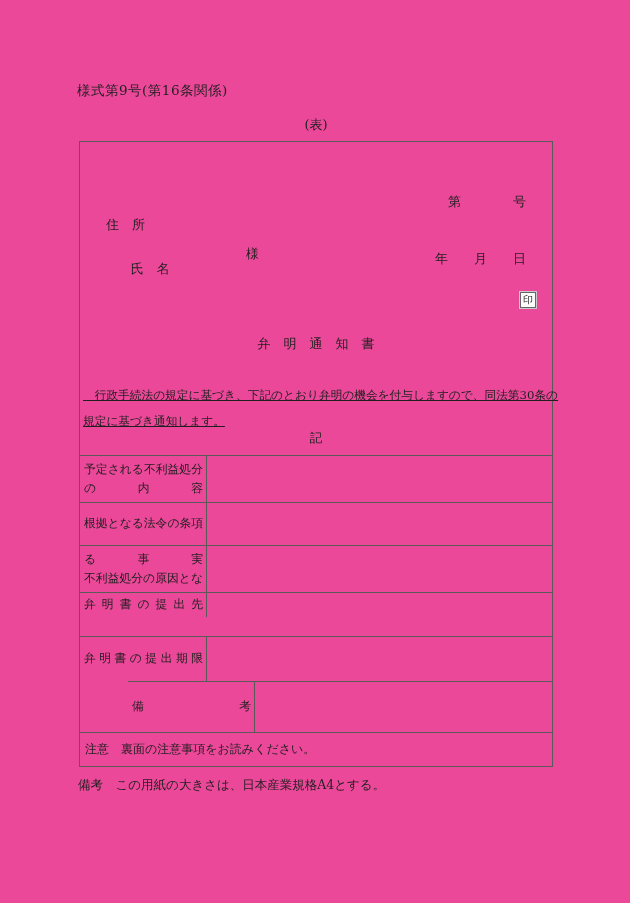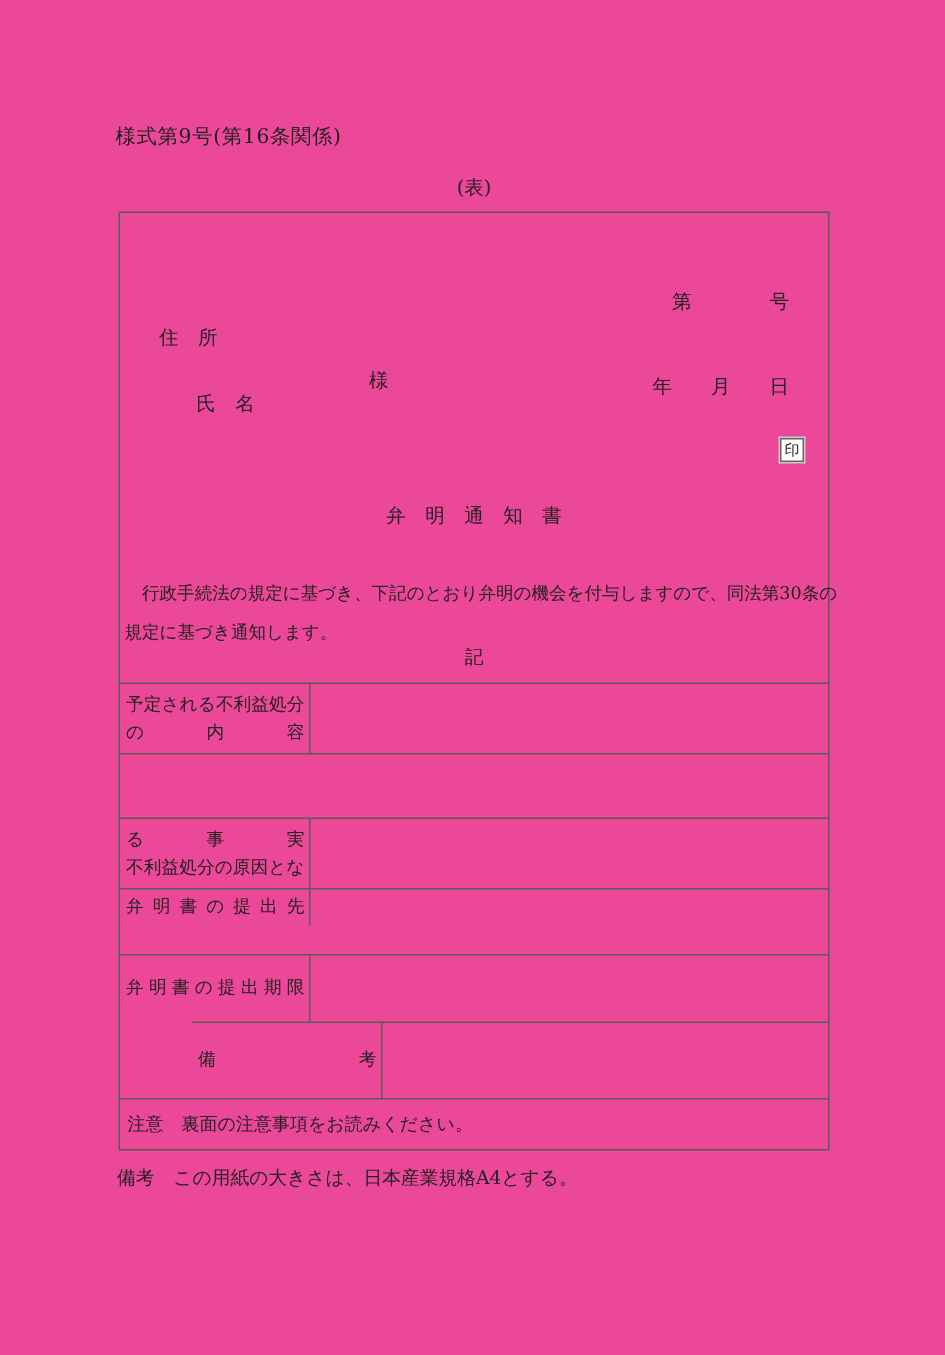--- a/index.html
+++ b/index.html
@@ -89,20 +89,21 @@
     font-size: 13px;
     white-space: pre;
   }
   .body-text {
     position: absolute;
     top: 240px;
     left: 3px;
     right: 6px;
     font-size: 11.7px;
     line-height: 26px;
+    text-decoration: underline;
   }
   .body-line { white-space: nowrap; }
   .body-line.justify { text-align: justify; text-align-last: justify; }
   .ki {
     position: absolute;
     top: 288px;
     left: 0;
     width: 100%;
     text-align: center;
     font-size: 12.5px;
@@ -195,20 +196,23 @@
 
       <div class="t-row">
         <div class="t-label">
           <div class="lab-line">予定される不利益処分</div>
           <div class="lab-line">の内容</div>
         </div>
         <div class="t-value"></div>
       </div>
 
       <div class="t-row">
+        <div class="t-label">
+          <div class="lab-line">根拠となる法令の条項</div>
+        </div>
         <div class="t-value"></div>
       </div>
 
       <div class="t-row">
         <div class="t-label">
           <div class="lab-line">る事実</div>
           <div class="lab-line">不利益処分の原因とな</div>
         </div>
         <div class="t-value"></div>
       </div>

